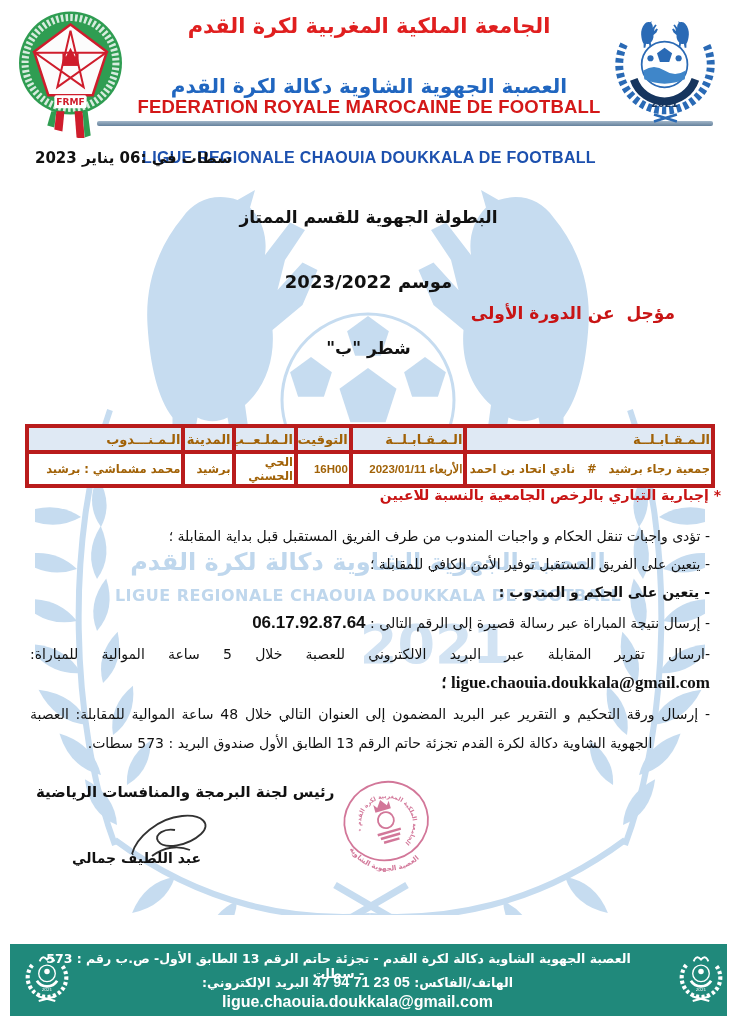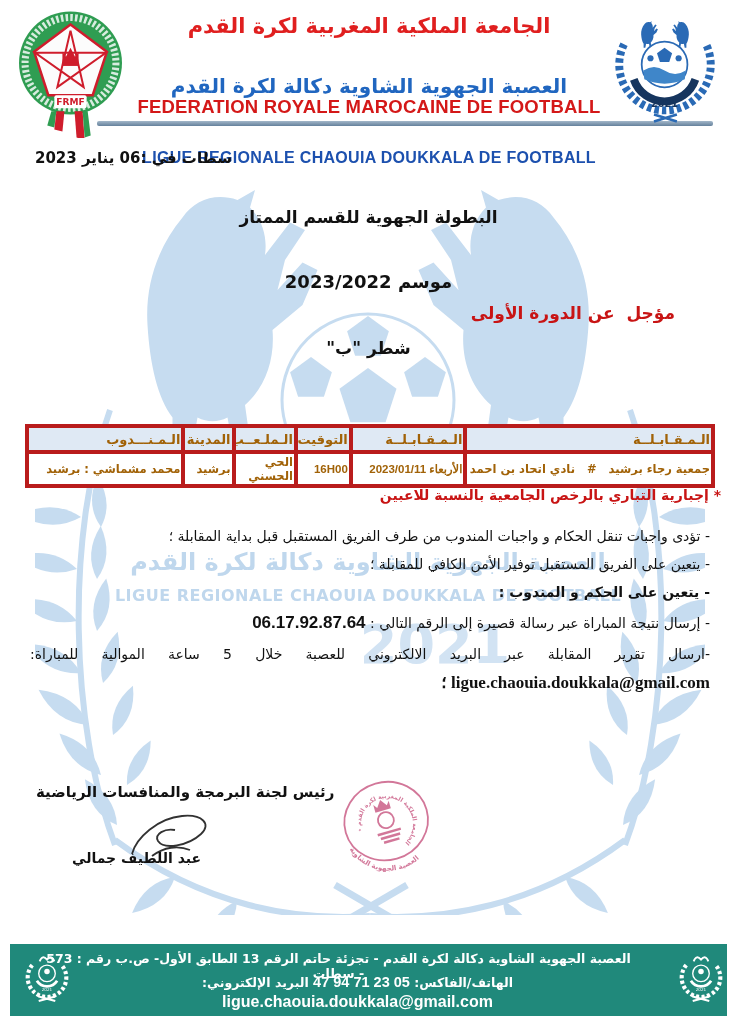--- a/index.html
+++ b/index.html
@@ -188,20 +188,21 @@
   <div class="abs rtl b u nowrap red-note">* إجبارية التباري بالرخص الجامعية بالنسبة للاعبين</div>
 
   <div class="abs body-line" style="top:528px">- تؤدى واجبات تنقل الحكام و واجبات المندوب من طرف الفريق المستقبل قبل بداية المقابلة ؛</div>
   <div class="abs body-line b u" style="top:584px">- يتعين على الحكم و المندوب :</div>
   <div class="abs body-line" style="top:556px">- يتعين على الفريق المستقبل توفير الأمن الكافي للمقابلة ؛</div>
   <div class="abs body-line" style="top:613px">
     <span>- إرسال نتيجة المباراة عبر رسالة قصيرة إلى الرقم التالي : </span><strong class="phone">06.17.92.87.64</strong>
   </div>
   <div class="abs body-line just" style="top:646px">-ارسال تقرير المقابلة عبر البريد الالكتروني للعصبة خلال 5 ساعة الموالية للمباراة:</div>
   <div class="abs email-line" style="top:672px">ligue.chaouia.doukkala@gmail.com ؛</div>
+  <div class="abs par" style="top:700px">- إرسال ورقة التحكيم و التقرير عبر البريد المضمون إلى العنوان التالي خلال 48 ساعة الموالية للمقابلة: العصبة الجهوية الشاوية دكالة لكرة القدم تجزئة حاتم الرقم 13 الطابق الأول صندوق البريد : 573 سطات.</div>
 
   <div class="abs rtl b sig-title">رئيس لجنة البرمجة والمنافسات الرياضية</div>
   <svg class="abs" style="left:124px;top:810px;" width="106" height="54" viewBox="0 0 106 54">
     <path d="M8,44 C12,28 34,8 58,6 C78,4 88,14 77,24 C64,36 40,40 34,31 C30,24 41,18 51,20
              M28,46 C40,37 54,35 66,40" fill="none" stroke="#1c1c1c" stroke-width="1.8" opacity="0.9"></path>
   </svg>
   <div class="abs rtl b sig-name">عبد اللطيف جمالي</div>
 
   <svg class="abs" style="left:326px;top:776px;" width="122" height="96" viewBox="0 0 122 96">
     <defs>

